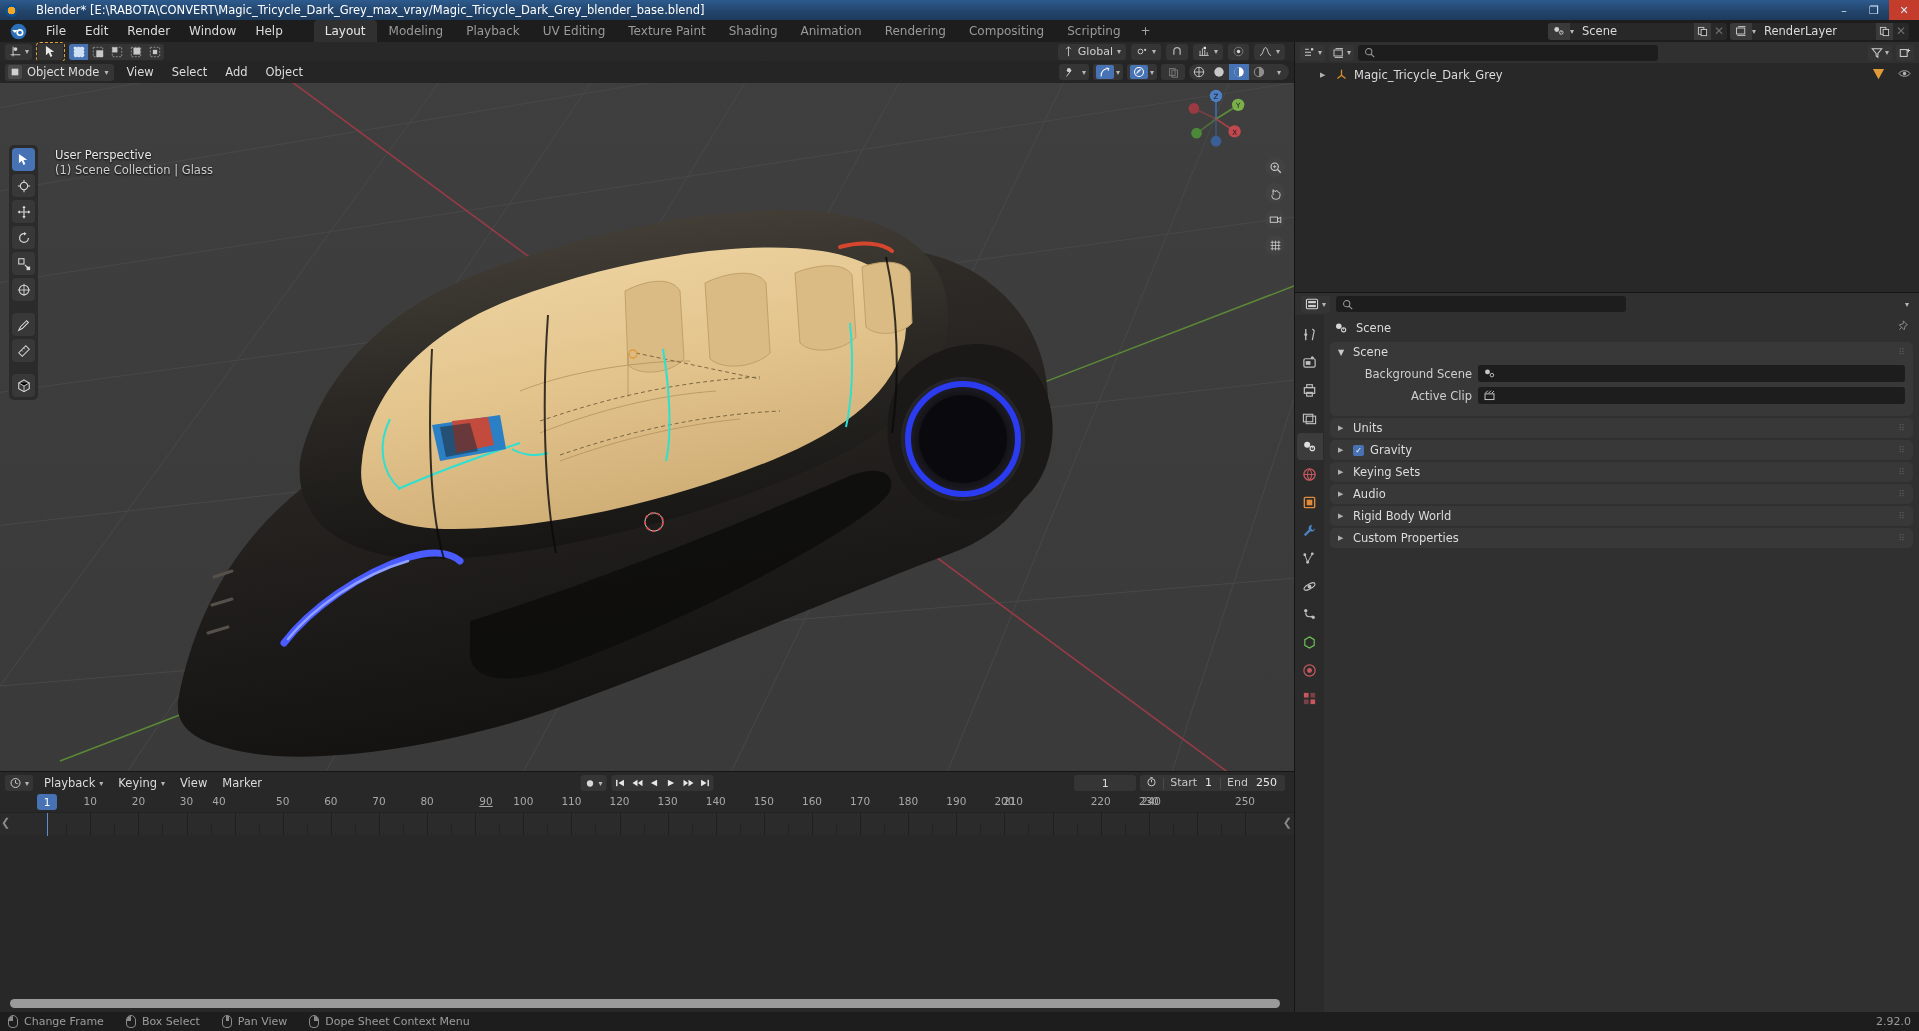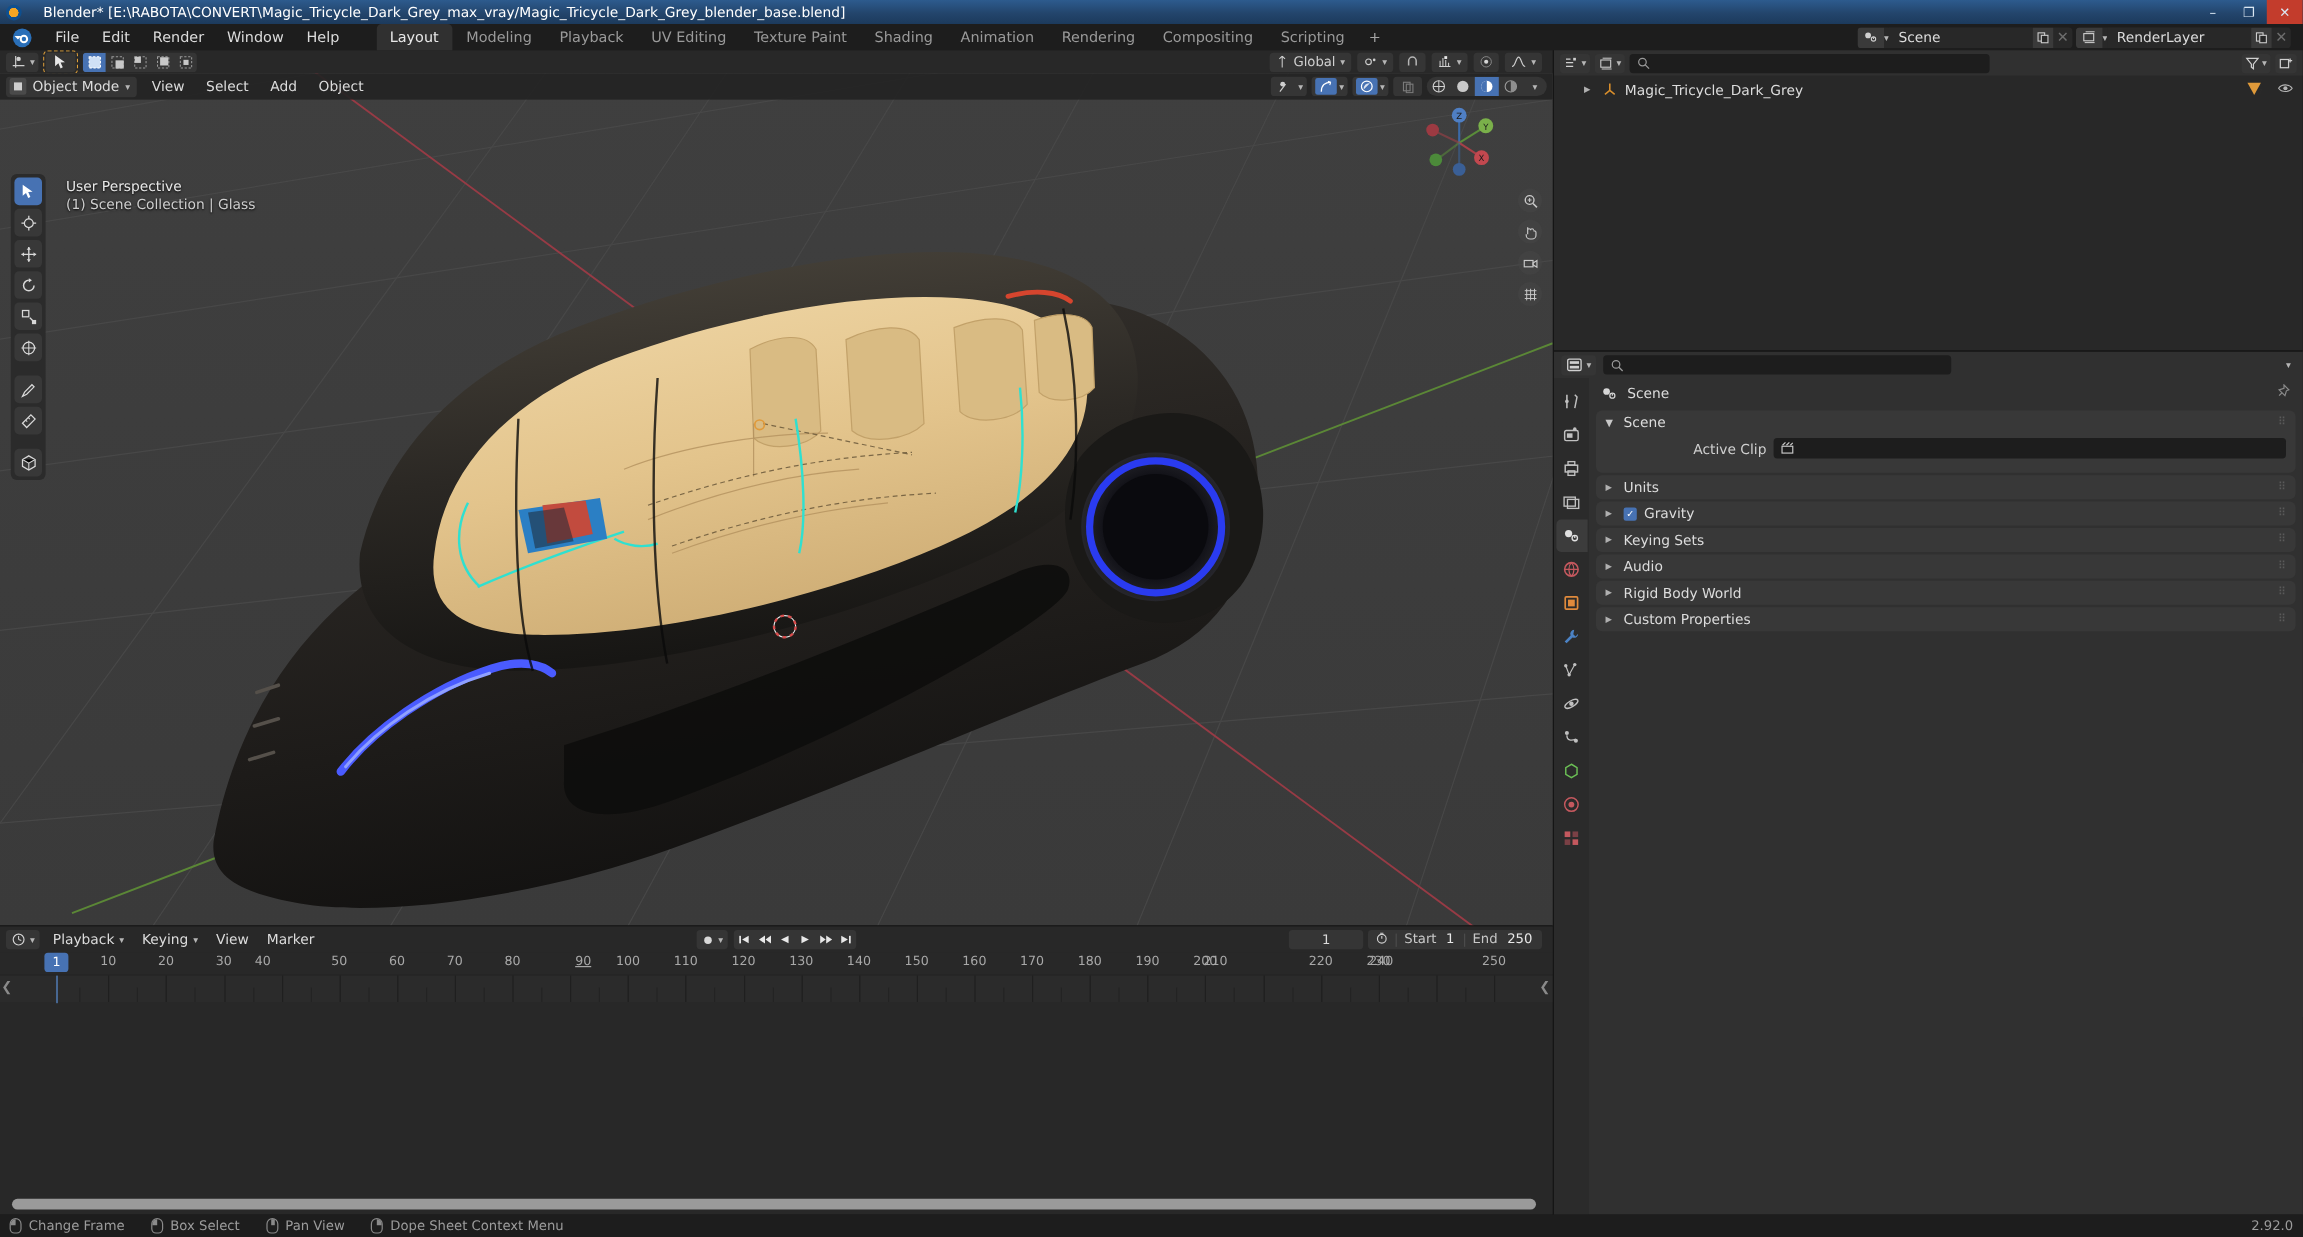--- a/index.html
+++ b/index.html
@@ -1039,20 +1039,30 @@
         </div>
 
         <div class="panel">
           <div class="panel-hd">
             <span class="tri">▼</span>
             <span>Scene</span>
             <span class="grip">⠿</span>
           </div>
           <div class="panel-bd">
             <div class="prow">
+              <div class="lab">Background Scene</div>
+              <div class="pinput">
+                <svg width="13" height="13" viewBox="0 0 16 16">
+                    <circle cx="5.5" cy="6" r="3" fill="#c8c8c8"></circle>
+                    <circle cx="11" cy="10" r="2.2" fill="none" stroke="#c8c8c8" stroke-width="1.1"></circle>
+                  </svg>
+                <span></span>
+              </div>
+            </div>
+            <div class="prow">
               <div class="lab">Active Clip</div>
               <div class="pinput">
                 <svg width="13" height="13" viewBox="0 0 16 16">
                     <rect x="2.5" y="6" width="11" height="7" fill="none" stroke="#c8c8c8" stroke-width="1.2"></rect>
                     <path d="M3 5 L6 2 M7 5 L10 2 M11 5 L13.5 2.5" stroke="#c8c8c8" stroke-width="1.2"></path>
                   </svg>
                 <span></span>
               </div>
             </div>
           </div>

